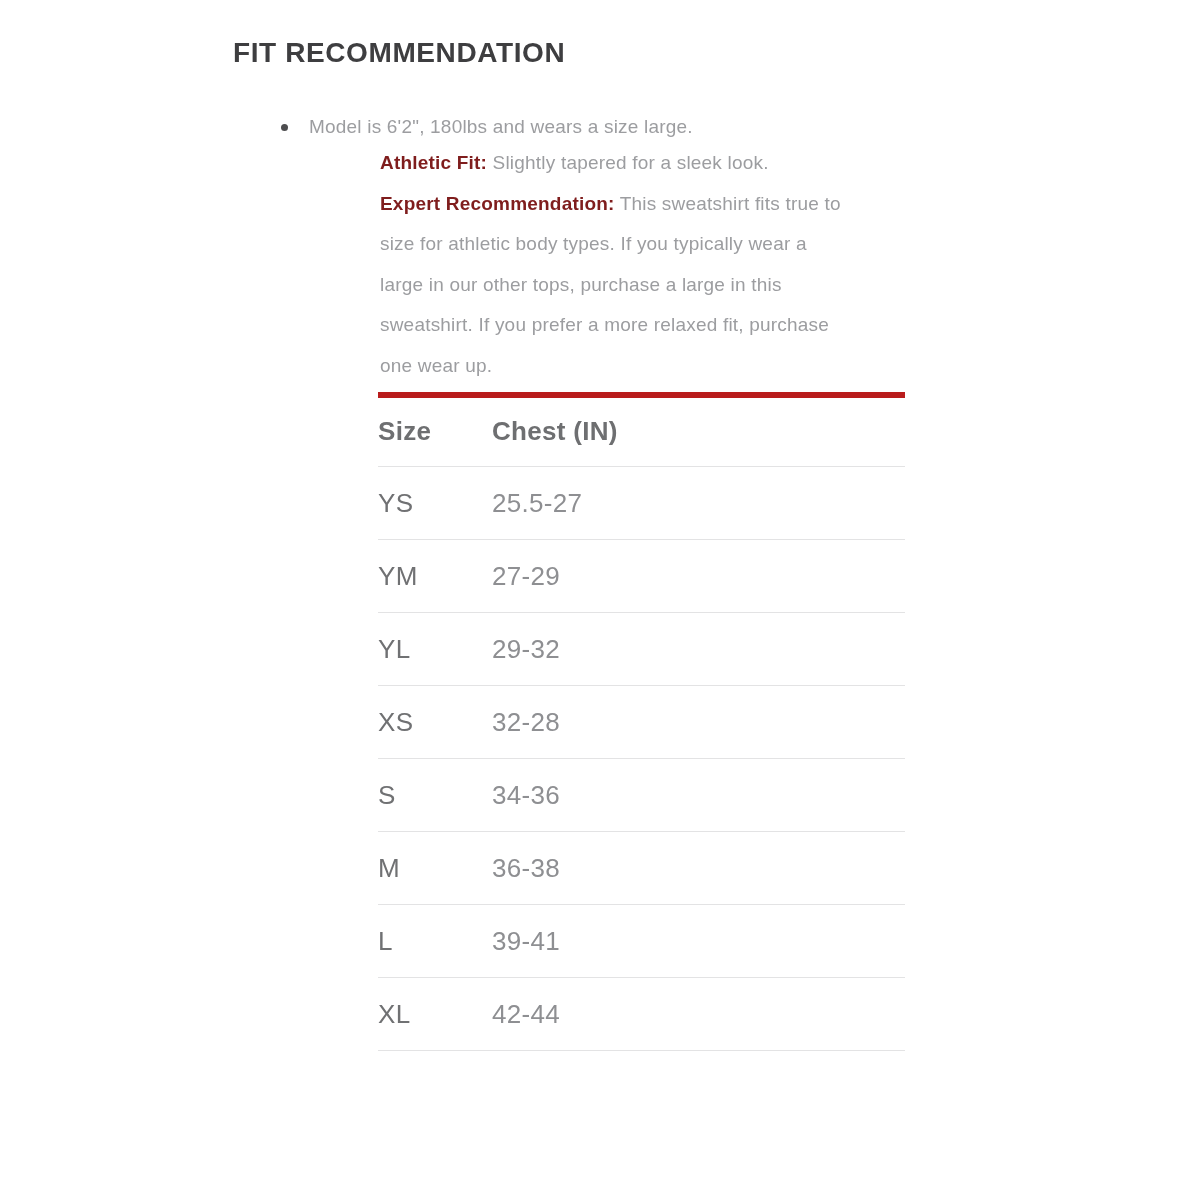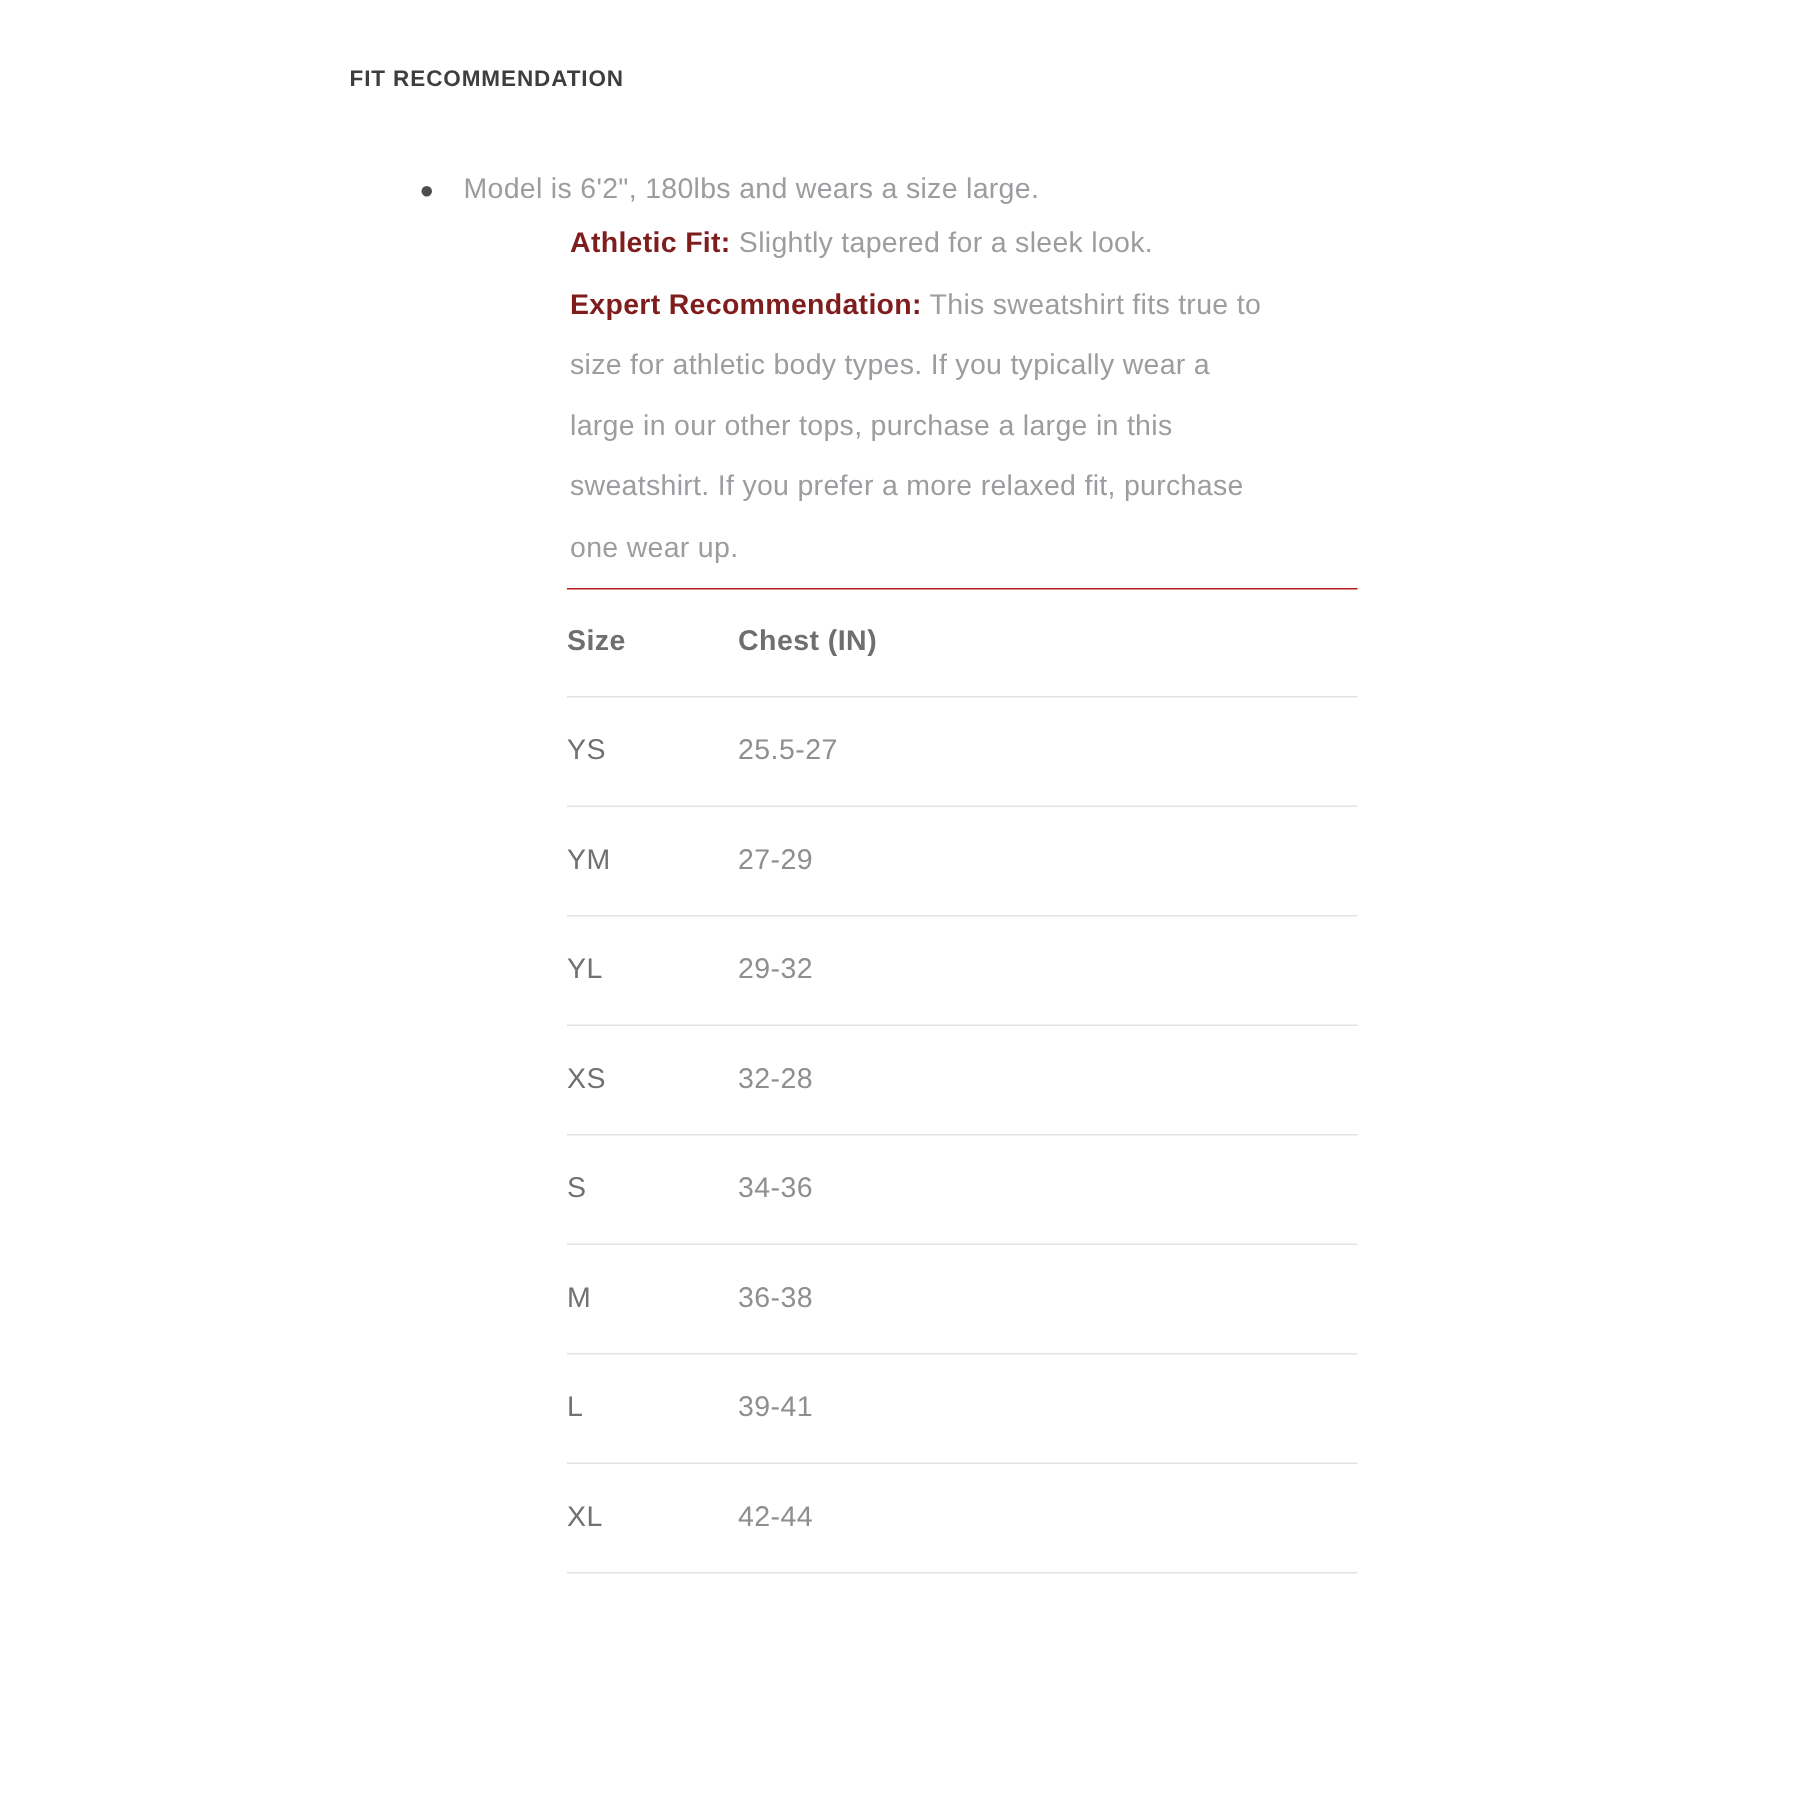--- a/index.html
+++ b/index.html
@@ -6,21 +6,21 @@
   html, body {
     width: 1200px; height: 1200px;
     overflow: hidden;
     background: #ffffff;
     font-family: "Liberation Sans", sans-serif;
   }
   .page { position: relative; width: 1200px; height: 1200px; }
 
   .section-title {
     margin: 39px 0 0 233px;
-    font-size: 15px;
+    font-size: 28px;
     line-height: 27px;
     font-weight: 700;
     letter-spacing: 0.6px;
     color: #3e3e40;
   }
 
   .bullet-row {
     display: flex;
     align-items: flex-start;
     margin: 49px 0 0 281px;
@@ -48,22 +48,22 @@
   .fit-details .line { white-space: nowrap; }
   .fit-details .bold-label {
     font-weight: 700;
     color: #7f1d1d;
   }
 
   table.size-chart {
     margin: 5px 0 0 378px;
     width: 527px;
     border-collapse: collapse;
-    border-top: 1px solid #b91c1c;
-    font-size: 19px;
+    border-top: 6px solid #b91c1c;
+    font-size: 26px;
     letter-spacing: 0.3px;
   }
   table.size-chart th {
     height: 72px;
     border-bottom: 1px solid #e3e3e4;
     text-align: left;
     vertical-align: middle;
     font-weight: 700;
     color: #6e6f71;
     padding: 0;

